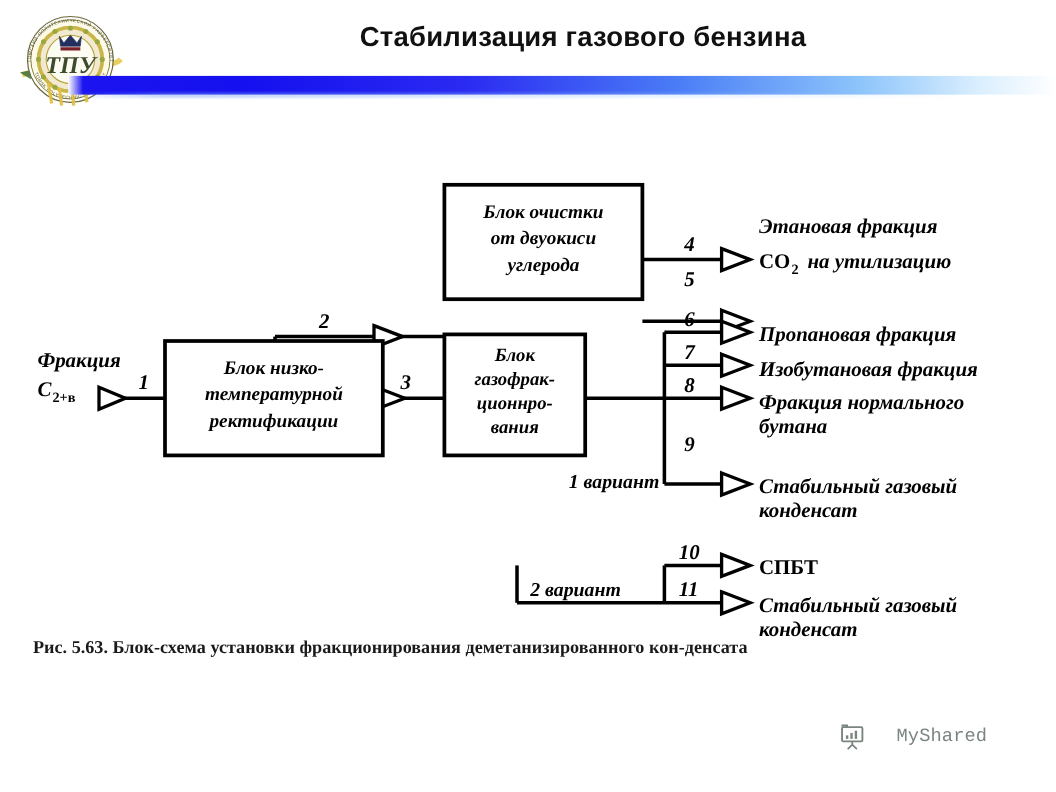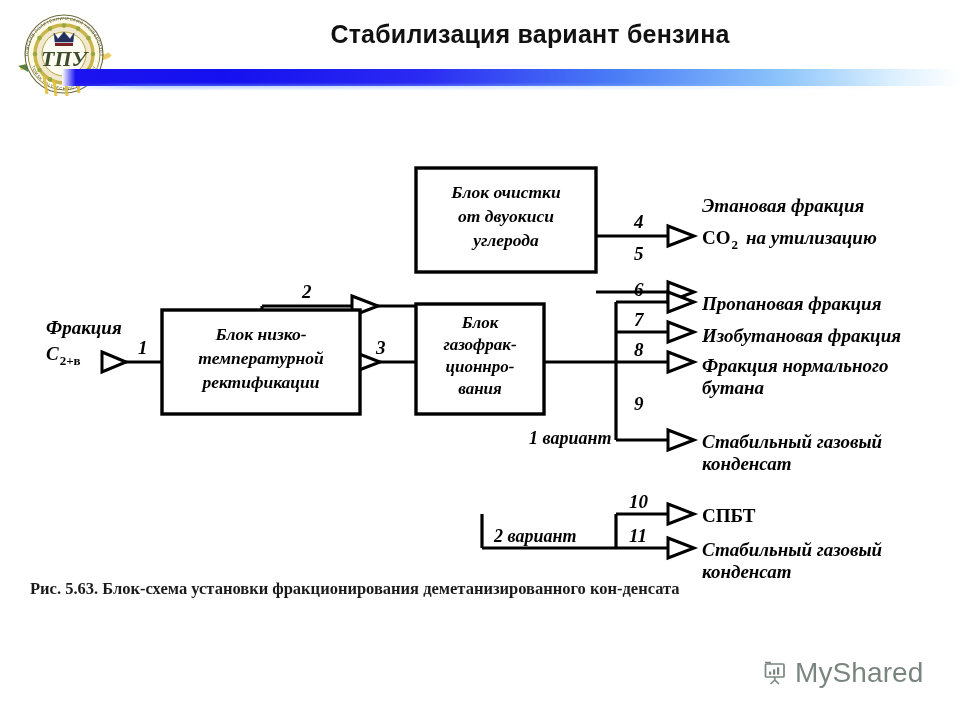--- a/index.html
+++ b/index.html
@@ -68,21 +68,21 @@
         rgba(255,255,255,0) 0%,
         rgba(120,160,245,0.45) 10%,
         rgba(160,200,250,0.3) 55%,
         rgba(255,255,255,0) 95%);
     filter: blur(1.2px);
   }
 
   
   #diagram {
     position: absolute;
-    left: 16px;
+    left: 4px;
     top: 100px;
     width: 800px;
     height: 490px;
   }
   #diagram svg { display: block; }
 
   .blk-text {
     font-family: "Liberation Serif", "DejaVu Serif", serif;
     font-weight: bold;
     font-style: italic;
@@ -150,24 +150,25 @@
   #watermark {
     position: absolute;
     left: 762px;
     top: 657px;
     display: flex;
     align-items: center;
     gap: 7px;
     opacity: 0.82;
   }
   #watermark-text {
-    font-family: Liberation Sans, sans-serif;
-    font-size: 28px;
+    font-family: Liberation Mono, monospace;
+    font-size: 17px;
     color: #5c6b62;
     letter-spacing: 0.1px;
+    margin-left: 20px;
   }
 </style>
 </head>
 <body>
 
 <div id="slide-header">
 
   <div id="logo-emblem">
     <svg width="100" height="96" viewBox="0 0 100 96">
       <defs>
@@ -212,21 +213,21 @@
 
       <g stroke="#e0bf42" stroke-width="3" fill="none" opacity="0.9">
         <path d="M 30,70 L 33,88"></path>
           <path d="M 40,74 L 42,90"></path>
         <path d="M 52,75 L 53,90"></path>
           <path d="M 63,71 L 65,87"></path>
       </g>
     </svg>
   </div>
 
-  <div id="slide-title">Стабилизация вариант бензина</div>
+  <div id="slide-title">Стабилизация газового бензина</div>
   <div id="header-rule"></div>
   <div id="header-rule-shadow"></div>
 </div>
 
 <div id="diagram">
 <svg width="960" height="490" viewBox="0 0 960 490">
 
   <g stroke="#000000" stroke-width="3.2" fill="none" stroke-linecap="butt">
 
     <path d="M 108,262 L 146,262"></path>

